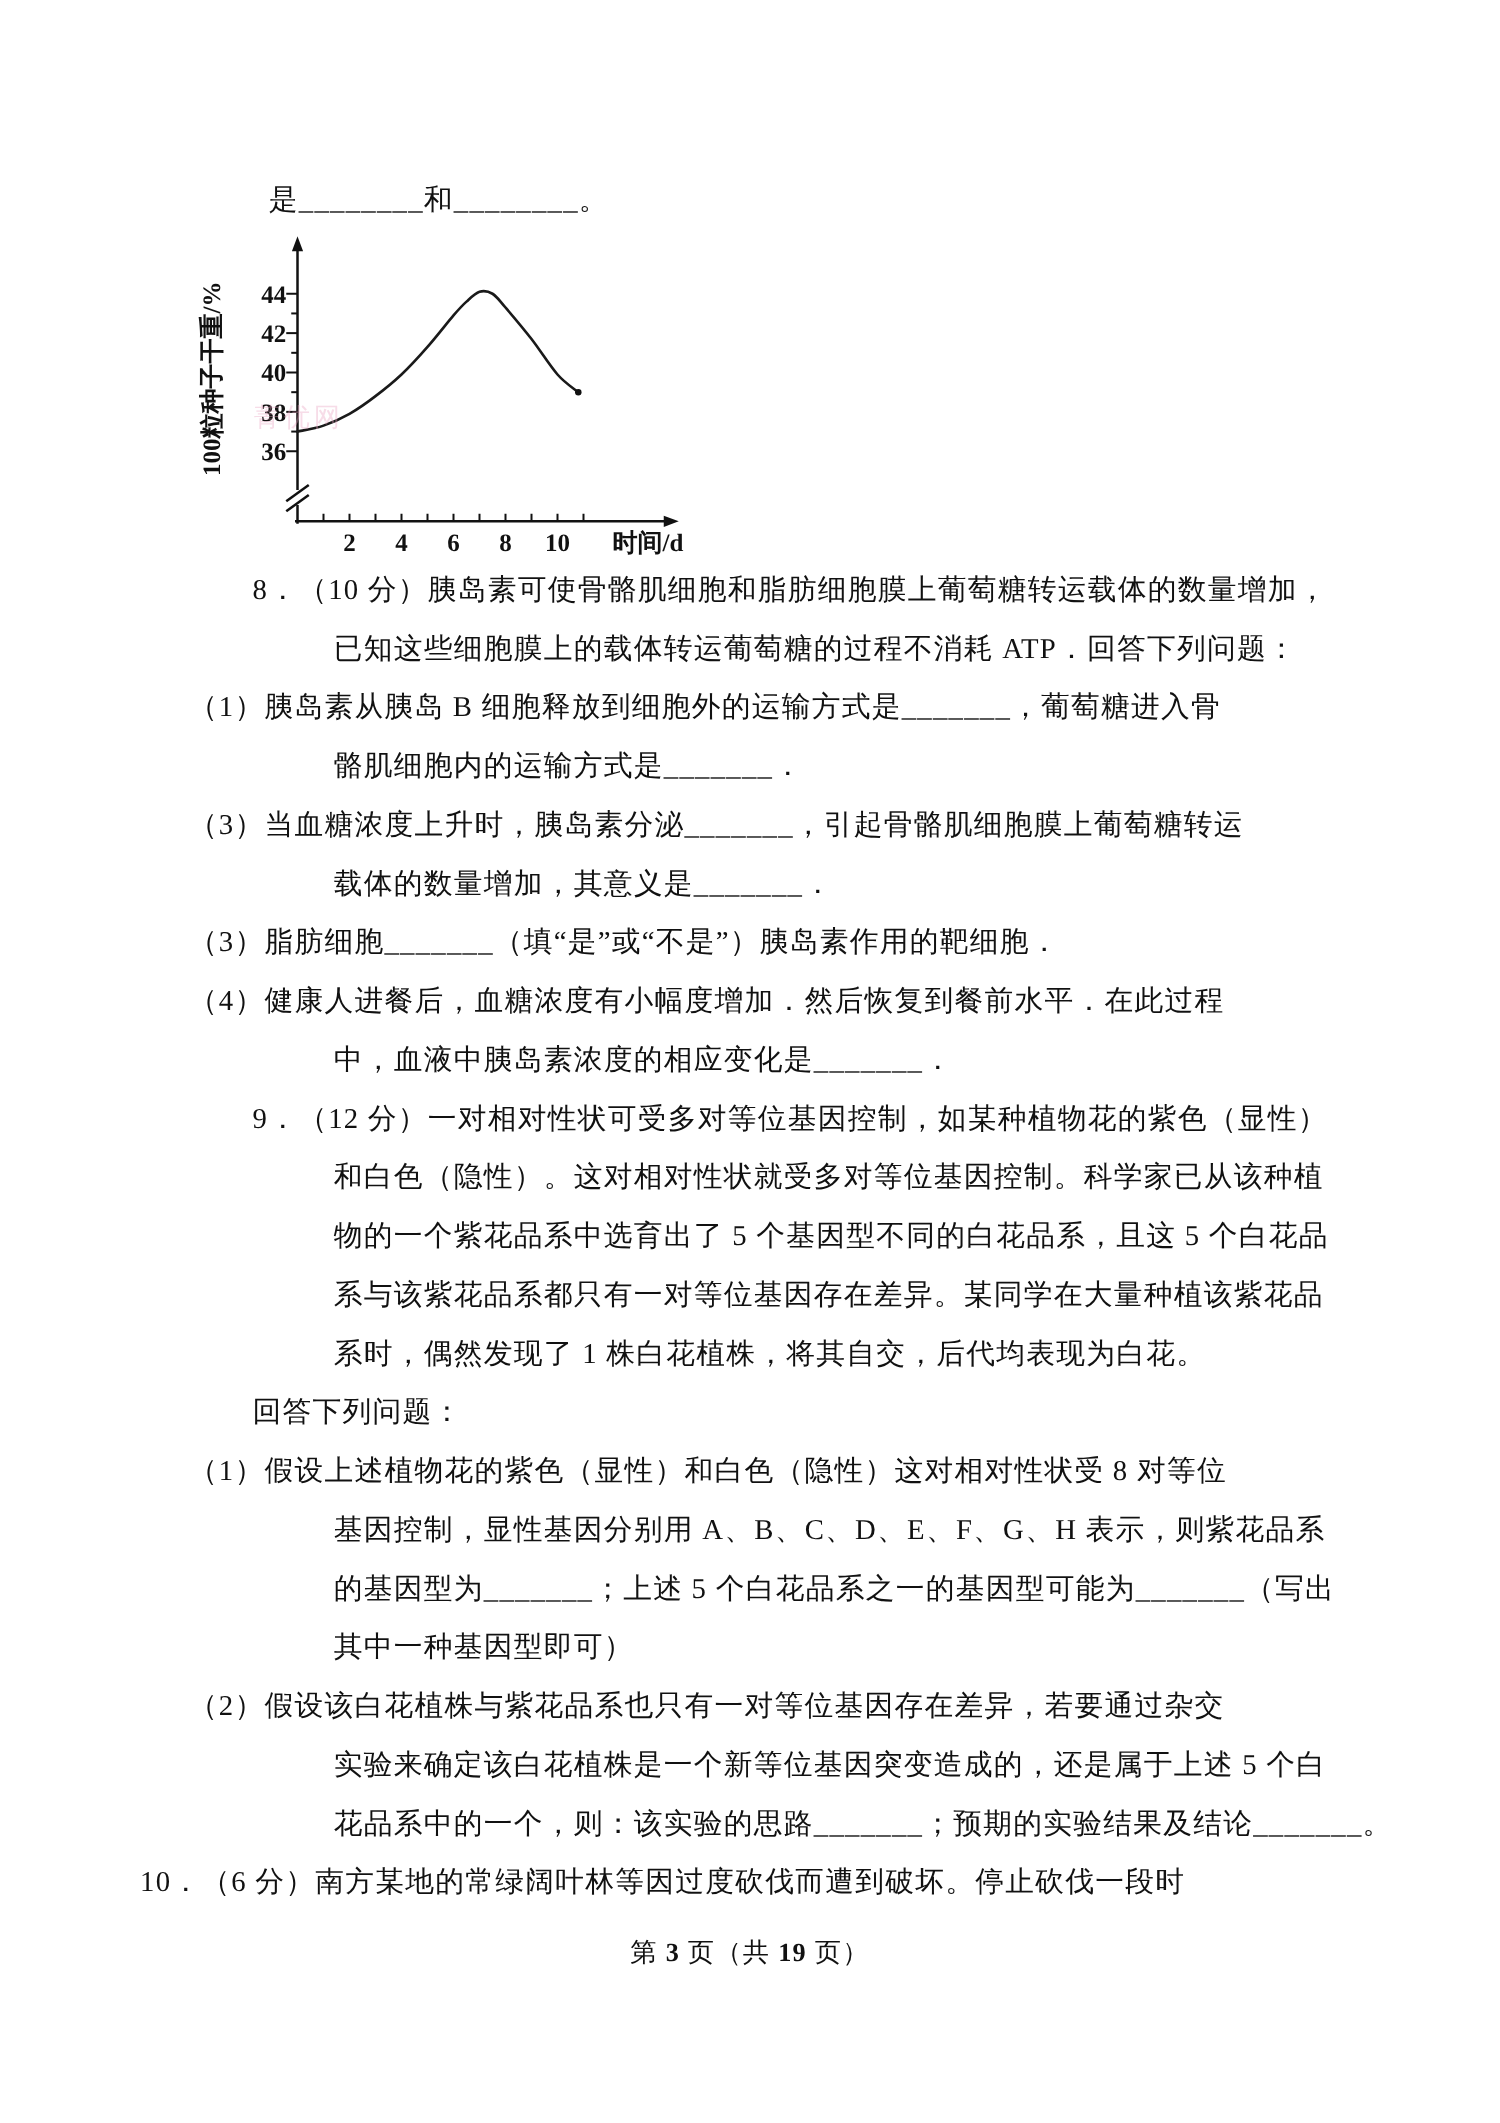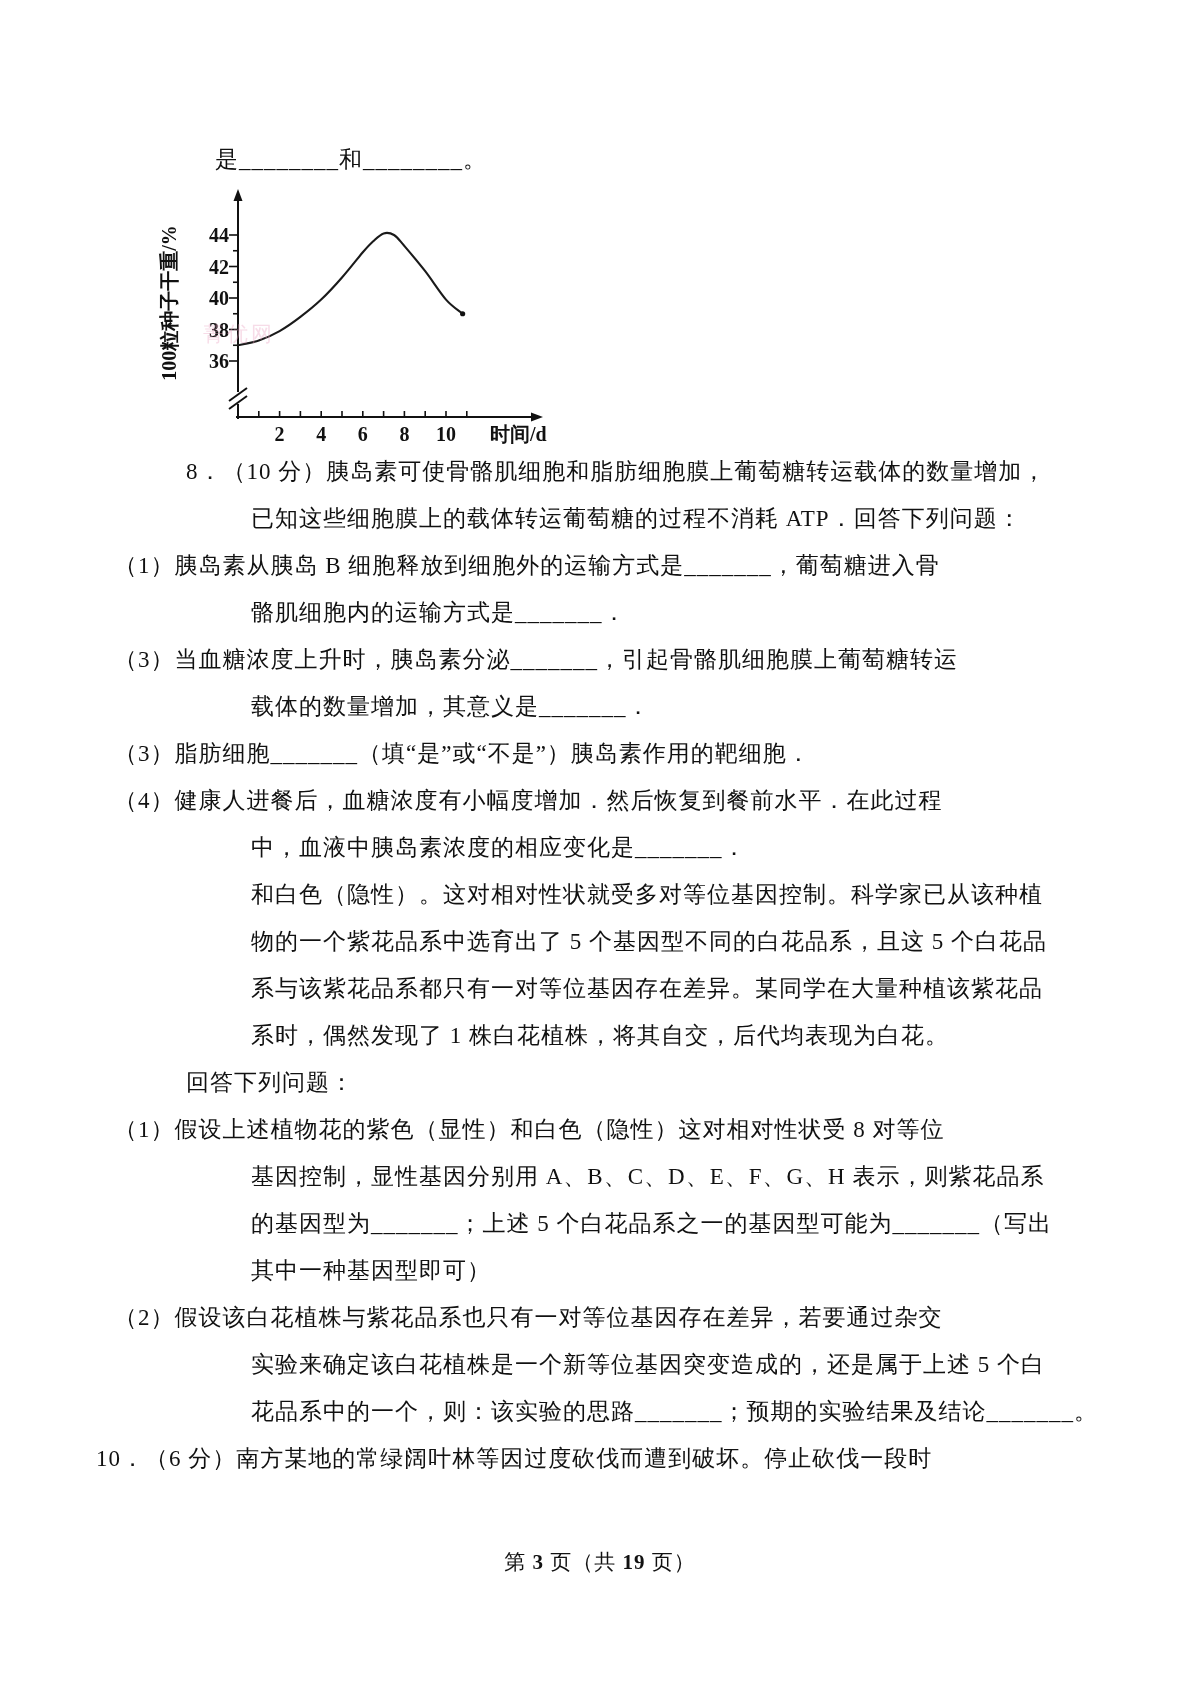--- a/index.html
+++ b/index.html
@@ -19,29 +19,29 @@
   .chart-wrap{
     position:absolute;top:185px;left:150px;width:460px;height:270px;
   }
   .chart-wrap svg{display:block;}
   .watermark{
     position:absolute;top:320px;left:203px;
     font-size:21px;color:#eba6c3;opacity:.38;letter-spacing:3px;
     font-family:"Liberation Sans","DejaVu Sans",sans-serif;
   }
   .text-block{
-    position:absolute;top:448px;left:0;right:0;padding-left:36px;
+    position:absolute;top:448px;left:16px;right:0;padding-left:36px;
   }
   .line{
     height:47px;line-height:47px;
     font-size:23px;letter-spacing:1px;white-space:nowrap;
   }
   .ind-q{margin-left:150px;}
   .ind-q10{margin-left:60px;}
-  .ind-sub{margin-left:78px;}
+  .ind-sub{margin-left:99px;}
   .ind-cont{margin-left:215px;}
   .footer{
     position:absolute;top:1548px;left:0;right:0;
     text-align:center;font-size:21px;letter-spacing:1px;
   }
   .footer b{font-weight:bold;}
   
   .tick{font:bold 20px "Liberation Serif","DejaVu Serif",serif;fill:#111;}
   .axis-label{font:bold 20px "Liberation Serif","DejaVu Serif",serif;fill:#111;}
 </style>
@@ -103,20 +103,21 @@
   <div class="text-block">
     <div class="line ind-q">8．（10 分）胰岛素可使骨骼肌细胞和脂肪细胞膜上葡萄糖转运载体的数量增加，</div>
     <div class="line ind-cont">已知这些细胞膜上的载体转运葡萄糖的过程不消耗 ATP．回答下列问题：</div>
     <div class="line ind-sub">（1）胰岛素从胰岛 B 细胞释放到细胞外的运输方式是_______，葡萄糖进入骨</div>
     <div class="line ind-cont">骼肌细胞内的运输方式是_______．</div>
     <div class="line ind-sub">（3）当血糖浓度上升时，胰岛素分泌_______，引起骨骼肌细胞膜上葡萄糖转运</div>
     <div class="line ind-cont">载体的数量增加，其意义是_______．</div>
     <div class="line ind-sub">（3）脂肪细胞_______（填“是”或“不是”）胰岛素作用的靶细胞．</div>
     <div class="line ind-sub">（4）健康人进餐后，血糖浓度有小幅度增加．然后恢复到餐前水平．在此过程</div>
     <div class="line ind-cont">中，血液中胰岛素浓度的相应变化是_______．</div>
+    <div class="line ind-q">9．（12 分）一对相对性状可受多对等位基因控制，如某种植物花的紫色（显性）</div>
     <div class="line ind-cont">和白色（隐性）。这对相对性状就受多对等位基因控制。科学家已从该种植</div>
     <div class="line ind-cont">物的一个紫花品系中选育出了 5 个基因型不同的白花品系，且这 5 个白花品</div>
     <div class="line ind-cont">系与该紫花品系都只有一对等位基因存在差异。某同学在大量种植该紫花品</div>
     <div class="line ind-cont">系时，偶然发现了 1 株白花植株，将其自交，后代均表现为白花。</div>
     <div class="line ind-q">回答下列问题：</div>
     <div class="line ind-sub">（1）假设上述植物花的紫色（显性）和白色（隐性）这对相对性状受 8 对等位</div>
     <div class="line ind-cont">基因控制，显性基因分别用 A、B、C、D、E、F、G、H 表示，则紫花品系</div>
     <div class="line ind-cont">的基因型为_______；上述 5 个白花品系之一的基因型可能为_______（写出</div>
     <div class="line ind-cont">其中一种基因型即可）</div>
     <div class="line ind-sub">（2）假设该白花植株与紫花品系也只有一对等位基因存在差异，若要通过杂交</div>

